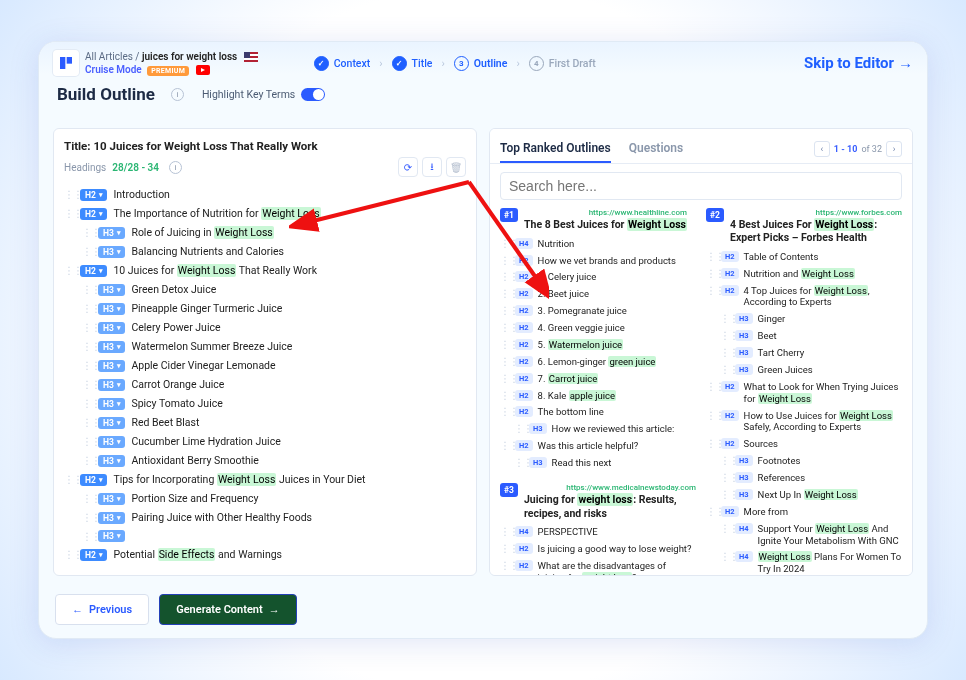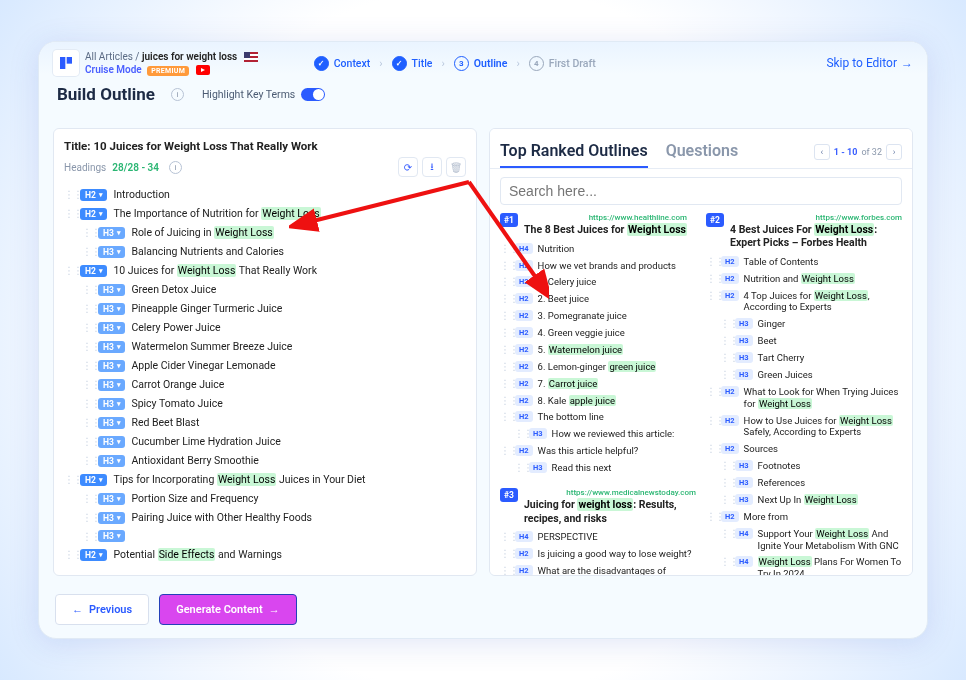--- a/index.html
+++ b/index.html
@@ -40,21 +40,21 @@
   .steps { display:flex; align-items:center; gap:6px; margin-left:50px; }
   .step { display:flex; align-items:center; gap:5px; font-size:10.5px; color:#9aa8bc; font-weight:500;}
   .step.done   { color:#1f5fff; }
   .step.active { color:#1f5fff; font-weight:600;}
   .step-circle {
     width:15px;height:15px;border-radius:50%;border:1.5px solid currentColor;
     display:flex;align-items:center;justify-content:center;font-size:8px;font-weight:700;
   }
   .step.done .step-circle{ background:#1f5fff;border-color:#1f5fff;color:#fff;}
   .step-chevron{ color:#b9c7dd; font-size:11px; margin:0 3px;}
-  .skip { margin-left:auto; color:#1f5fff; font-weight:400; font-size:12px; display:flex;align-items:center;gap:4px;}
+  .skip { margin-left:auto; color:#1f5fff; font-weight:700; font-size:15px; display:flex;align-items:center;gap:4px;}
 
   
   .titlebar { display:flex; align-items:center; gap:12px; padding:6px 18px 8px 18px;}
   .page-h1 { font-size:17px; font-weight:700; color:#1d2b45; }
   .info-dot{ width:13px;height:13px;border-radius:50%;border:1px solid #b7c3d5;display:inline-flex;align-items:center;justify-content:center;font-size:8px;color:#8a97ab;margin-left:4px;}
   .hkt { font-size:10.5px; color:#4b5b73; display:flex;align-items:center;gap:6px; margin-left:6px;}
   .toggle { width:24px;height:13px;background:#2b5bff;border-radius:7px;position:relative;}
   .toggle::after{content:"";position:absolute;right:1px;top:1px;width:11px;height:11px;background:#fff;border-radius:50%;}
 
   .cols { display:flex; gap:12px; padding:16px 14px 10px 14px; height:474px; }
@@ -76,41 +76,41 @@
     display:inline-flex;align-items:center;gap:3px;
   }
   .h-chip .caret{font-size:7px;}
   .H2 { background:#3d8bff;} .H3 { background:#6aa9ff;}
   .row-text { font-size:10.5px; }
   .ind1 { margin-left:18px;}
   mark { background:#c9f7d6; padding:0 1px; border-radius:2px;}
 
   
   .rhead{display:flex;align-items:center;gap:18px;border-bottom:1px solid #e6ecf5;margin:-8px -10px 8px -10px;padding:6px 10px 0 10px;}
-  .rtab{font-size:16px;font-weight:600;color:#8a97ab;padding:6px 0;border-bottom:2px solid transparent;cursor:pointer;}
+  .rtab{font-size:12px;font-weight:600;color:#8a97ab;padding:6px 0;border-bottom:2px solid transparent;cursor:pointer;}
   .rtab.active{color:#1d2b45;border-color:#2b5bff;}
   .pager{margin-left:auto;display:flex;align-items:center;gap:4px;font-size:9px;color:#395eff;}
   .pgbtn{width:16px;height:16px;border:1px solid #dce4f1;border-radius:3px;display:flex;align-items:center;justify-content:center;color:#6b7fa8;cursor:pointer;}
   .search{width:100%;border:1px solid #e1e8f2;border-radius:4px;padding:5px 8px;font-size:14px;color:#8a97ab;margin-bottom:8px;}
   .r-cols{display:flex;gap:10px;}
   .r-col{flex:1 1 0;}
   .card-mini{margin-bottom:12px;}
   .rank-head{display:flex;gap:6px;align-items:flex-start;}
   .rank-badge{background:#2b5bff;color:#fff;font-size:8.5px;font-weight:700;border-radius:3px;padding:2px 4px;min-width:18px;text-align:center;}
   .rank-url{font-size:8px;color:#2bb673;font-weight:500;text-align:right;}
   .rank-title{font-size:10.5px;font-weight:700;line-height:1.25;margin:1px 0 4px 0;}
   .mini-row{display:flex;align-items:flex-start;gap:5px;padding:2.5px 0;}
   .mini-chip{font-size:7.5px;font-weight:700;color:#2b5bff;background:#e3ecff;border-radius:3px;padding:1px 4px;flex-shrink:0;}
   .mini-text{font-size:9.5px;line-height:1.25;}
   .mini-ind{margin-left:14px;}
 
   .footer{display:flex;gap:10px;padding:8px 16px 14px 16px;}
   .btn{border-radius:4px;font-size:11px;font-weight:600;padding:8px 16px;display:flex;align-items:center;gap:6px;cursor:pointer;}
   .btn.prev{background:#fff;border:1px solid #d8e0ee;color:#2b5bff;}
-  .btn.gen{background:#d946ef;color:#fff;border:1px solid #2440b8;}
+  .btn.gen{background:#14532d;color:#fff;border:1px solid #2440b8;}
 
   
   .arrow-svg{position:absolute;pointer-events:none;}
 
   ::-webkit-scrollbar{width:6px;} ::-webkit-scrollbar-thumb{background:#d5dff0;border-radius:3px;}
 </style>
 </head>
 <body>
 
 <div class="frame">

